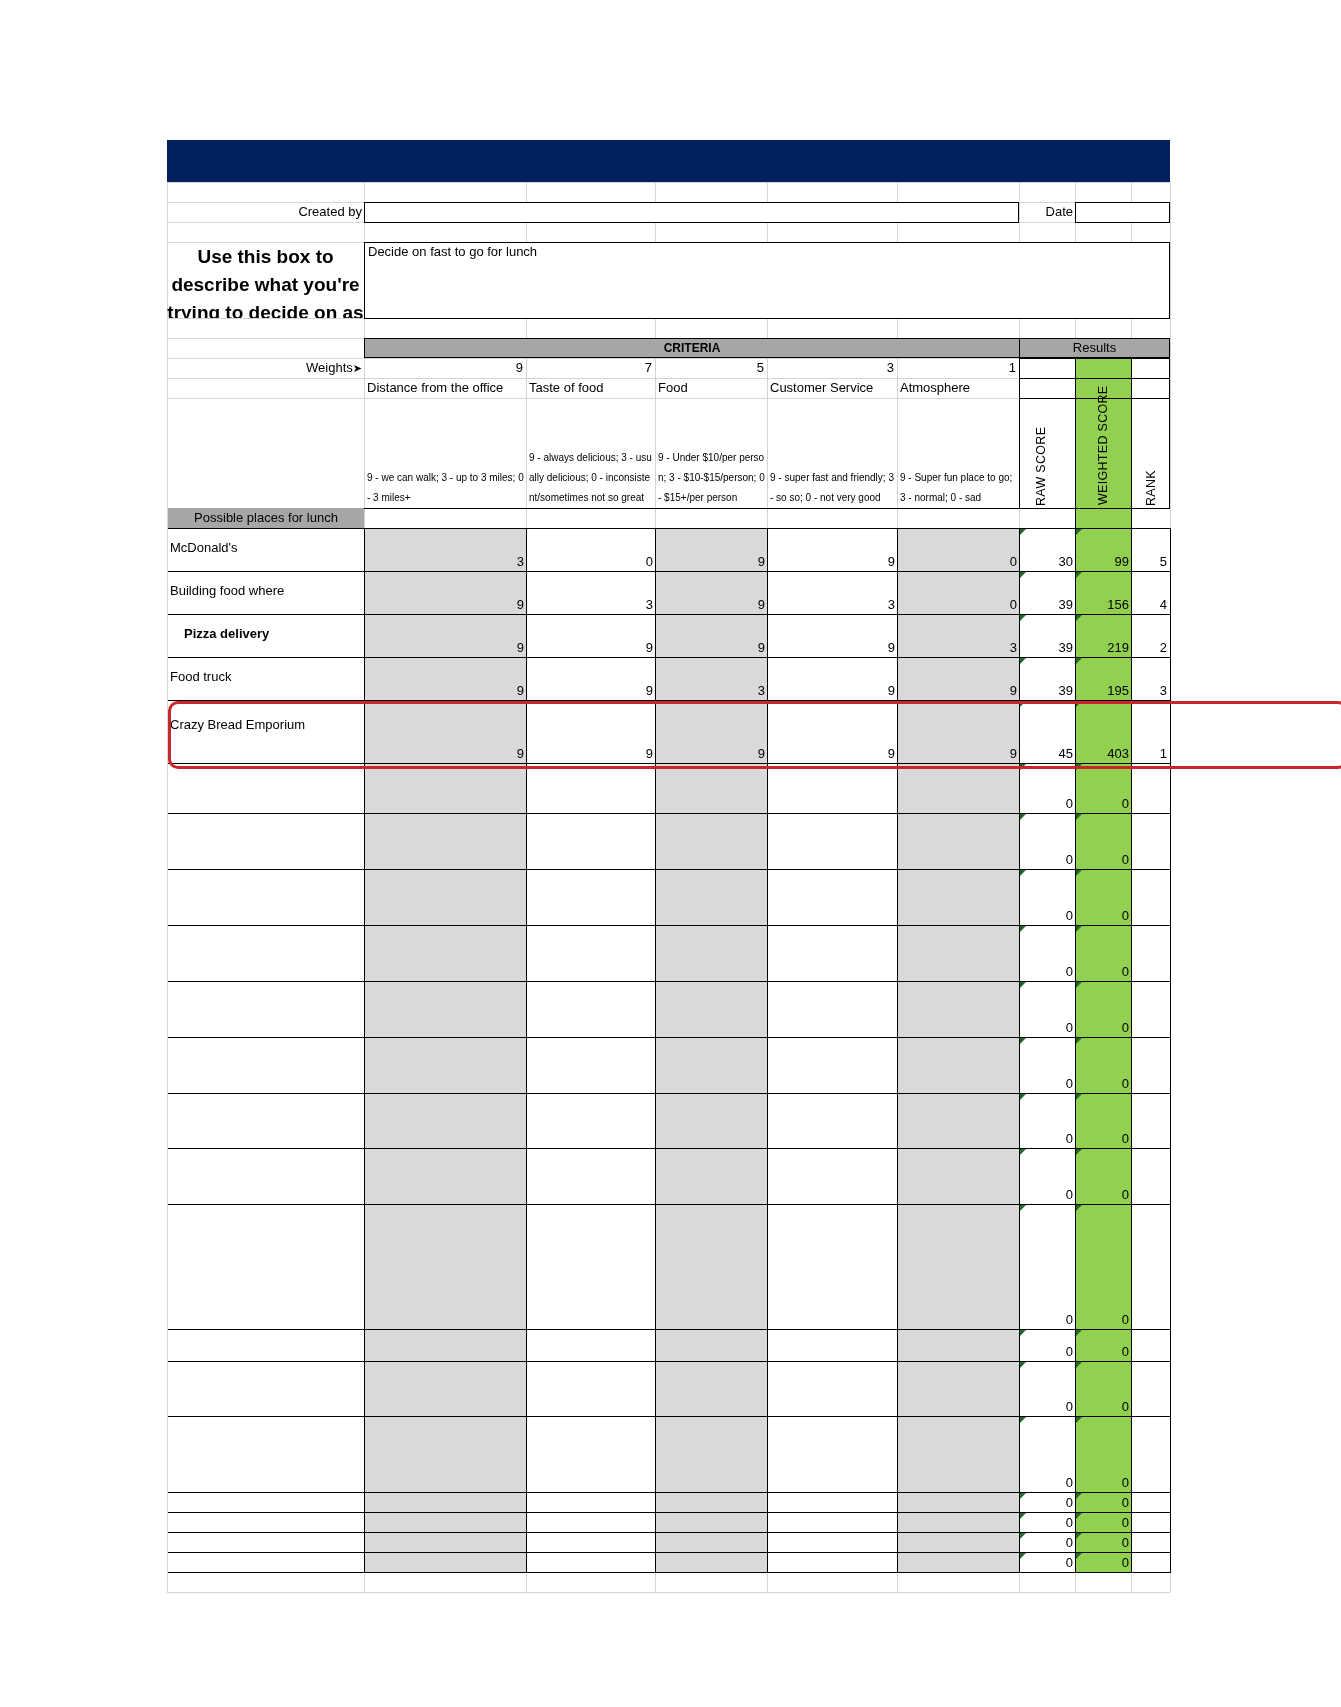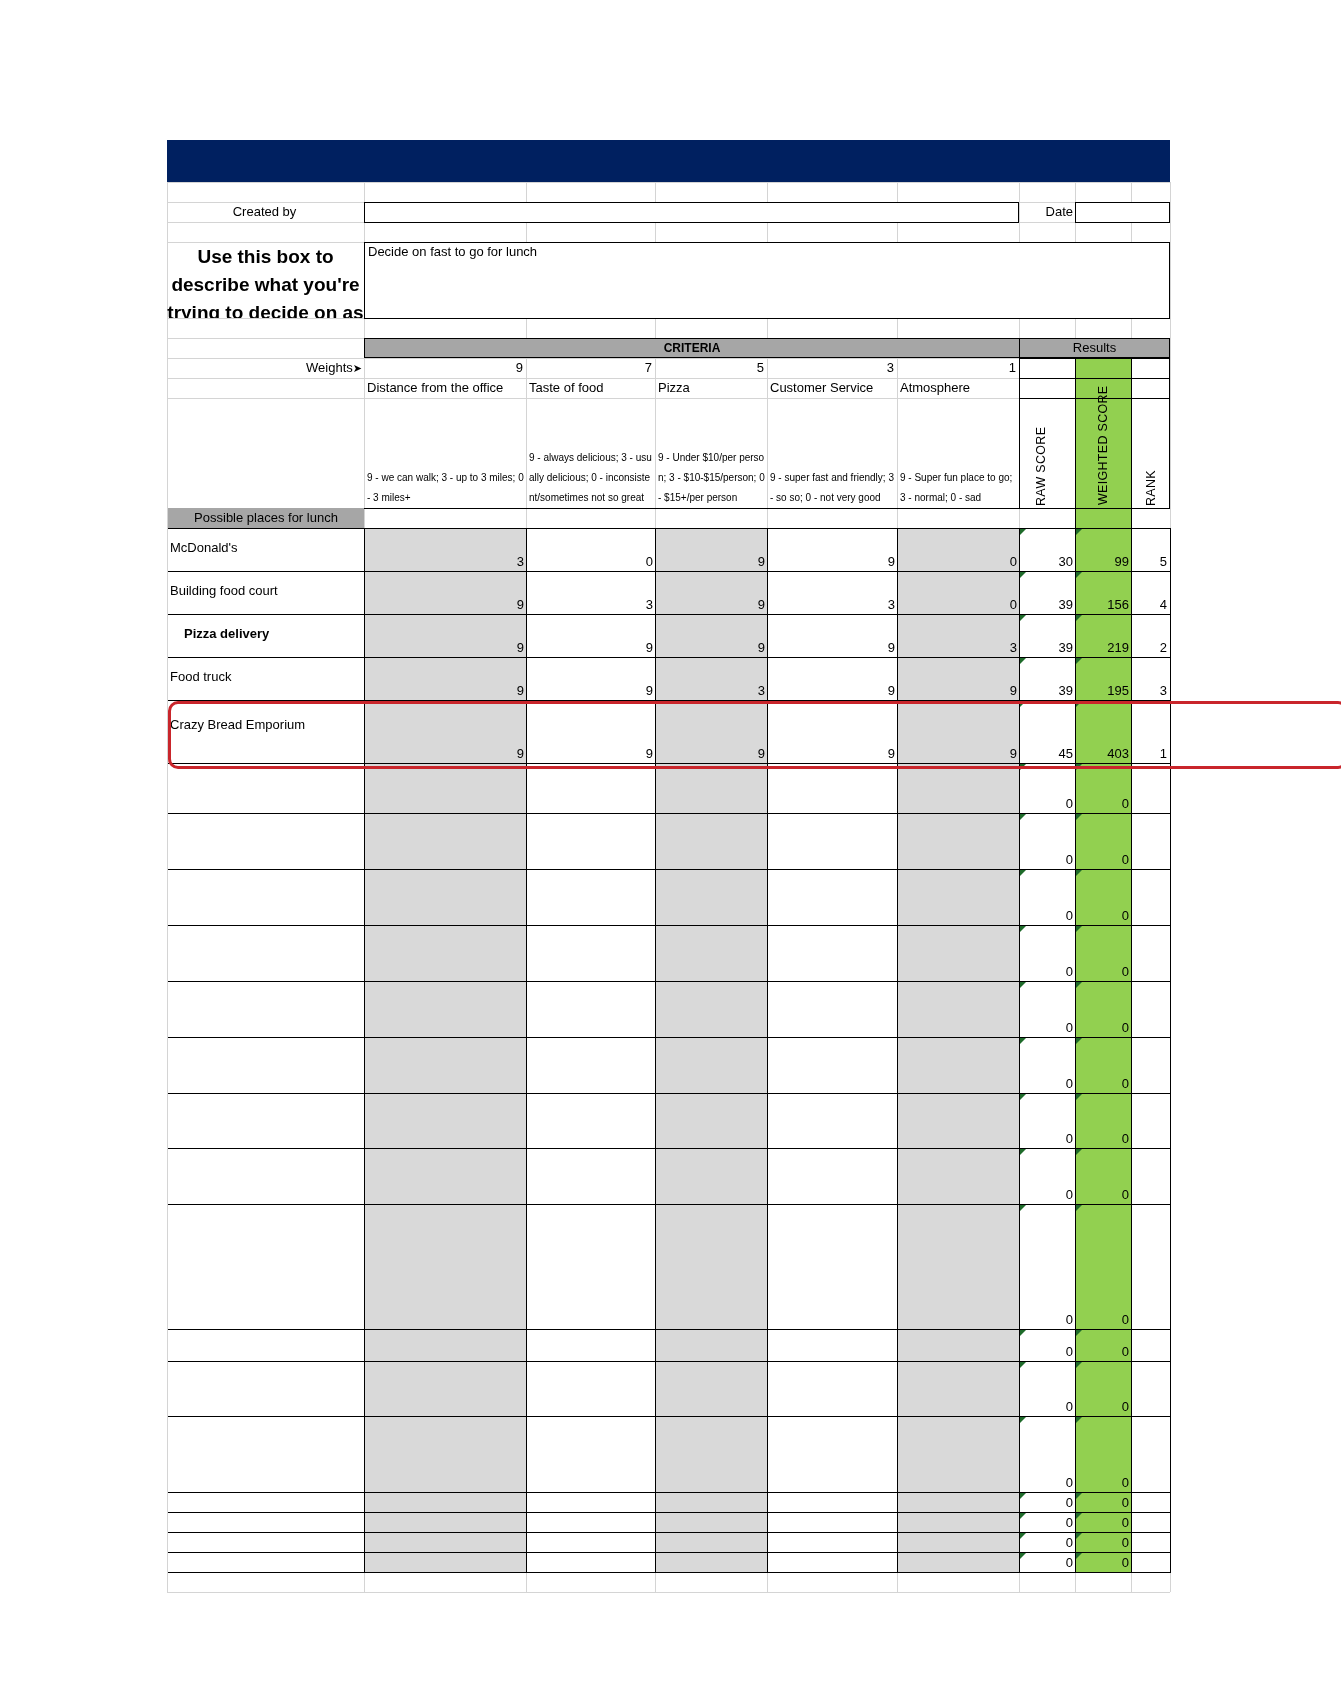--- a/index.html
+++ b/index.html
@@ -45,21 +45,21 @@
     <div class="grid-h" style="top: 318px;"></div>
     <div class="grid-h" style="top: 338px;"></div>
     <div class="grid-h" style="top: 358px;"></div>
     <div class="grid-h" style="top: 378px;"></div>
     <div class="grid-h" style="top: 398px;"></div>
     <div class="grid-h" style="top: 508px;"></div>
     <div class="grid-h" style="top: 528px;"></div>
     <div class="grid-h" style="top: 1592px;"></div>
   </div>
 
-<div class="txt right" style="left:167px;top:202px;width:195px;text-align:center;">Created by</div>
+<div class="txt right" style="left:167px;top:202px;width:195px;">Created by</div>
 <div class="box" style="left:364px;top:202px;width:655px;height:21px;">
   <span class="txt" style="left:3px;top:0;"></span>
 </div>
 <div class="txt right" style="left:1019px;top:202px;width:54px;">Date</div>
 <div class="box" style="left:1075px;top:202px;width:95px;height:21px;">
   <span class="txt" style="left:3px;top:0;"></span>
 </div>
 
 <div class="abs" style="left:167px;top:243px;width:197px;height:75px;overflow:hidden;text-align:center;font-weight:bold;font-size:19px;line-height:28px;">
   <div>Use this box to</div>
@@ -85,21 +85,21 @@
     <div class="txt" style="left: 367px; top: 378px;">Distance from the office</div>
     <div class="desc" style="left: 367px; width: 158px; top: 398px; height: 110px; display: flex; flex-direction: column; justify-content: flex-end; word-break: break-all;">
       <span>9 - we can walk; 3 - up to 3 miles; 0 - 3 miles+</span>
     </div>
     <div class="txt right" style="left: 526px; top: 358px; width: 126px;">7</div>
     <div class="txt" style="left: 529px; top: 378px;">Taste of food</div>
     <div class="desc" style="left: 529px; width: 125px; top: 398px; height: 110px; display: flex; flex-direction: column; justify-content: flex-end; word-break: break-all;">
       <span>9 - always delicious; 3 - usually delicious; 0 - inconsistent/sometimes not so great</span>
     </div>
     <div class="txt right" style="left: 655px; top: 358px; width: 109px;">5</div>
-    <div class="txt" style="left: 658px; top: 378px;">Pizza</div>
+    <div class="txt" style="left: 658px; top: 378px;">Food</div>
     <div class="desc" style="left: 658px; width: 108px; top: 398px; height: 110px; display: flex; flex-direction: column; justify-content: flex-end; word-break: break-all;">
       <span>9 - Under $10/per person; 3 - $10-$15/person; 0 - $15+/per person</span>
     </div>
     <div class="txt right" style="left: 767px; top: 358px; width: 127px;">3</div>
     <div class="txt" style="left: 770px; top: 378px;">Customer Service</div>
     <div class="desc" style="left: 770px; width: 126px; top: 398px; height: 110px; display: flex; flex-direction: column; justify-content: flex-end; word-break: break-all;">
       <span>9 - super fast and friendly; 3 - so so; 0 - not very good</span>
     </div>
     <div class="txt right" style="left: 897px; top: 358px; width: 119px;">1</div>
     <div class="txt" style="left: 900px; top: 378px;">Atmosphere</div>
@@ -158,21 +158,21 @@
     </div>
     <div class="cell green-fill" style="left: 1075px; top: 528px; width: 57px; height: 44px; border-top: 1px solid rgb(0, 0, 0); border-bottom: 1px solid rgb(0, 0, 0); border-left: 1px solid rgb(0, 0, 0);">
       <span class="tri"></span>
       <span class="num">99</span>
     </div>
     <div class="cell" style="left: 1131px; top: 528px; width: 40px; height: 44px; border-width: 1px; border-style: solid; border-color: rgb(0, 0, 0);">
       <span class="num">5</span>
     </div>
     <div class="cell" style="left: 0px; top: 0px;"></div>
     <div class="cell" style="left: 168px; top: 571px; width: 197px; height: 44px; border-top: 1px solid rgb(0, 0, 0); border-bottom: 1px solid rgb(0, 0, 0);">
-      <span class="txt" style="left: 2px; top: 9px;">Building food court</span>
+      <span class="txt" style="left: 2px; top: 9px;">Building food where</span>
     </div>
     <div class="cell gray-fill" style="left: 364px; top: 571px; width: 163px; height: 44px; border-top: 1px solid rgb(0, 0, 0); border-bottom: 1px solid rgb(0, 0, 0); border-left: 1px solid rgb(0, 0, 0);">
       <span class="num">9</span>
     </div>
     <div class="cell" style="left: 526px; top: 571px; width: 130px; height: 44px; border-top: 1px solid rgb(0, 0, 0); border-bottom: 1px solid rgb(0, 0, 0); border-left: 1px solid rgb(0, 0, 0);">
       <span class="num">3</span>
     </div>
     <div class="cell gray-fill" style="left: 655px; top: 571px; width: 113px; height: 44px; border-top: 1px solid rgb(0, 0, 0); border-bottom: 1px solid rgb(0, 0, 0); border-left: 1px solid rgb(0, 0, 0);">
       <span class="num">9</span>
     </div>

